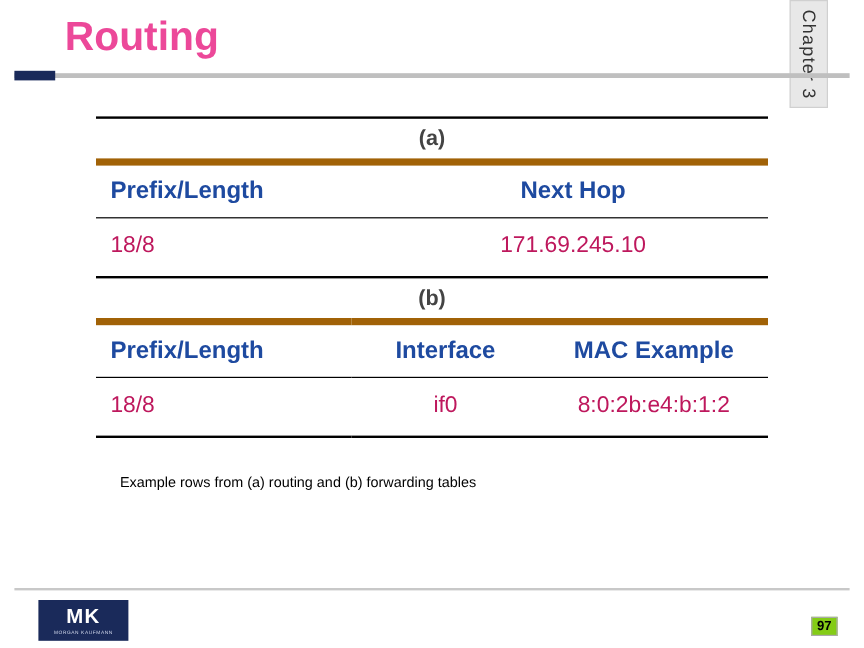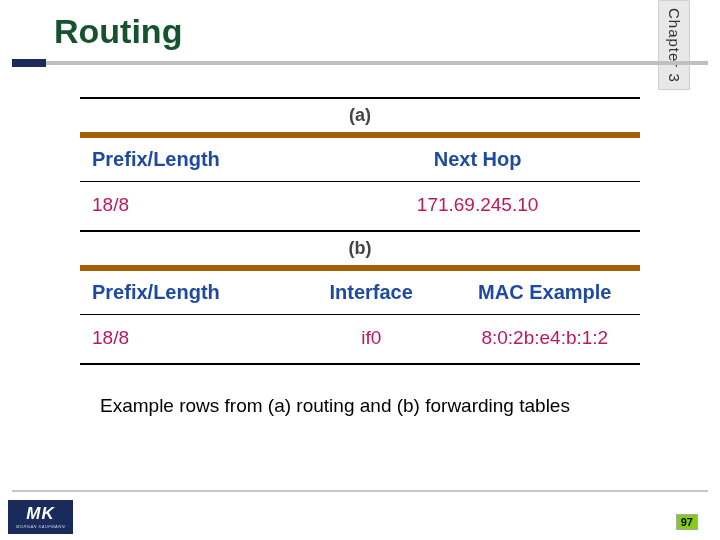--- a/index.html
+++ b/index.html
@@ -16,21 +16,21 @@
     height: 100%;
     position: relative;
   }
   .header {
     position: relative;
     padding: 12px 0 0 0;
   }
   .title {
     font-size: 34px;
     font-weight: bold;
-    color: #14532d;
+    color: #ec4899;
     padding-left: 54px;
     padding-bottom: 6px;
   }
   .underline-container {
     position: relative;
     height: 8px;
     margin-top: 2px;
   }
   .underline-gray {
     position: absolute;
@@ -98,21 +98,21 @@
   .data-row td {
     color: #be185d;
     font-size: 19px;
     padding: 12px 12px 14px 12px;
     border-bottom: 2px solid #000;
     text-align: center;
   }
   .data-row td:first-child { text-align: left; }
   .caption-text {
     text-align: left;
-    font-size: 19px;
+    font-size: 12px;
     color: #000;
     margin-top: 30px;
     padding-left: 20px;
   }
   .footer {
     position: absolute;
     left: 0;
     right: 0;
     bottom: 0;
     height: 50px;
@@ -120,30 +120,29 @@
   .footer-line {
     position: absolute;
     left: 12px;
     right: 12px;
     top: 0;
     height: 2px;
     background: #c8c8c8;
   }
   .logo {
     position: absolute;
-    left: 8px;
+    left: 32px;
     bottom: 6px;
-    width: 65px;
+    width: 75px;
     height: 34px;
     background: #1a2a5a;
     display: flex;
     flex-direction: column;
     align-items: center;
     justify-content: center;
-    font-style: italic;
   }
   .logo-mk {
     color: #fff;
     font-size: 17px;
     font-weight: bold;
     letter-spacing: 1px;
     line-height: 1;
   }
   .logo-sub {
     color: #cfd6ea;

